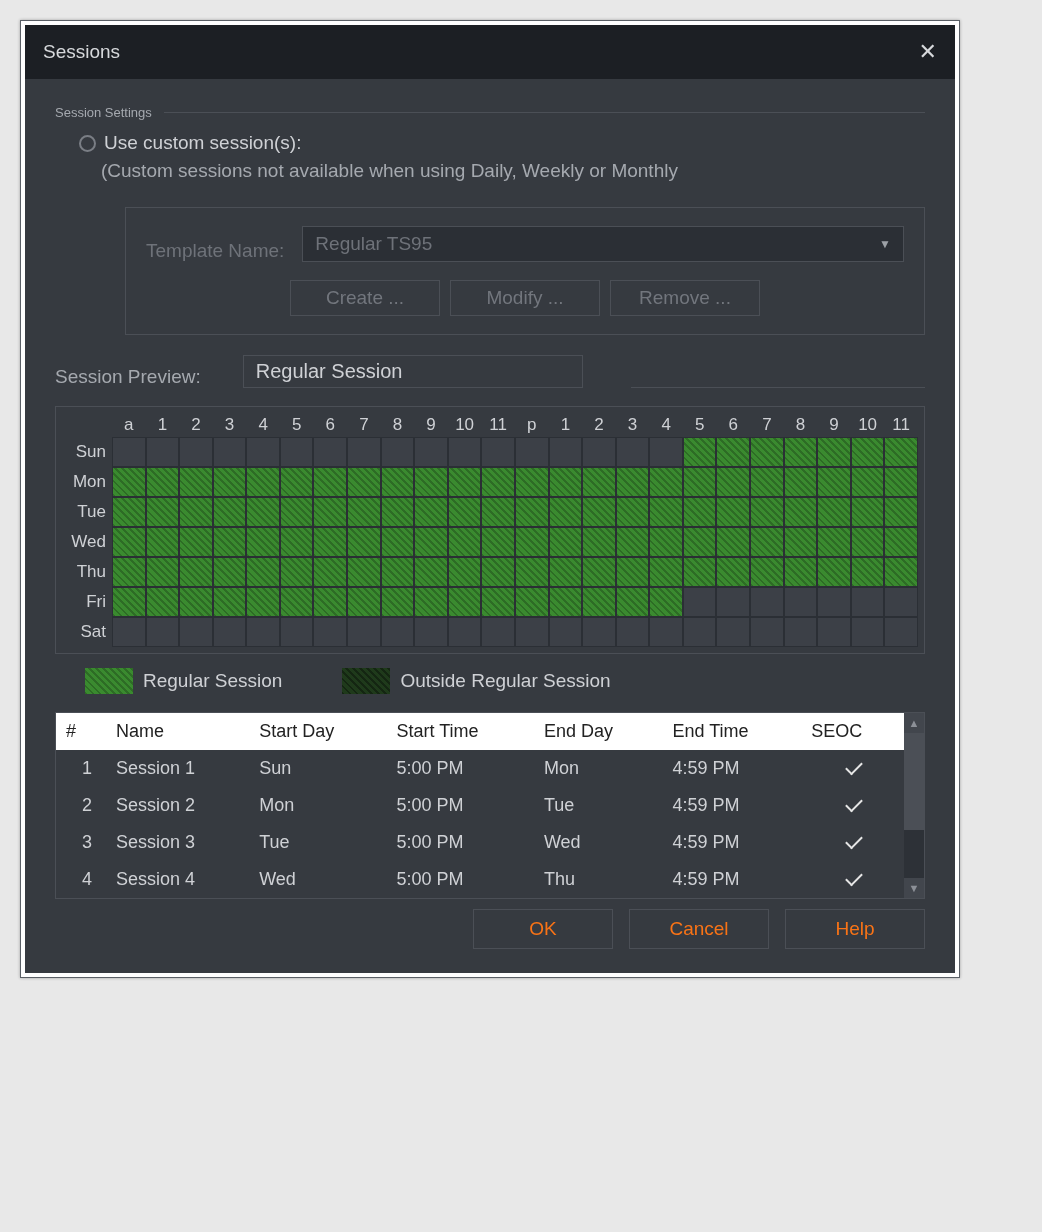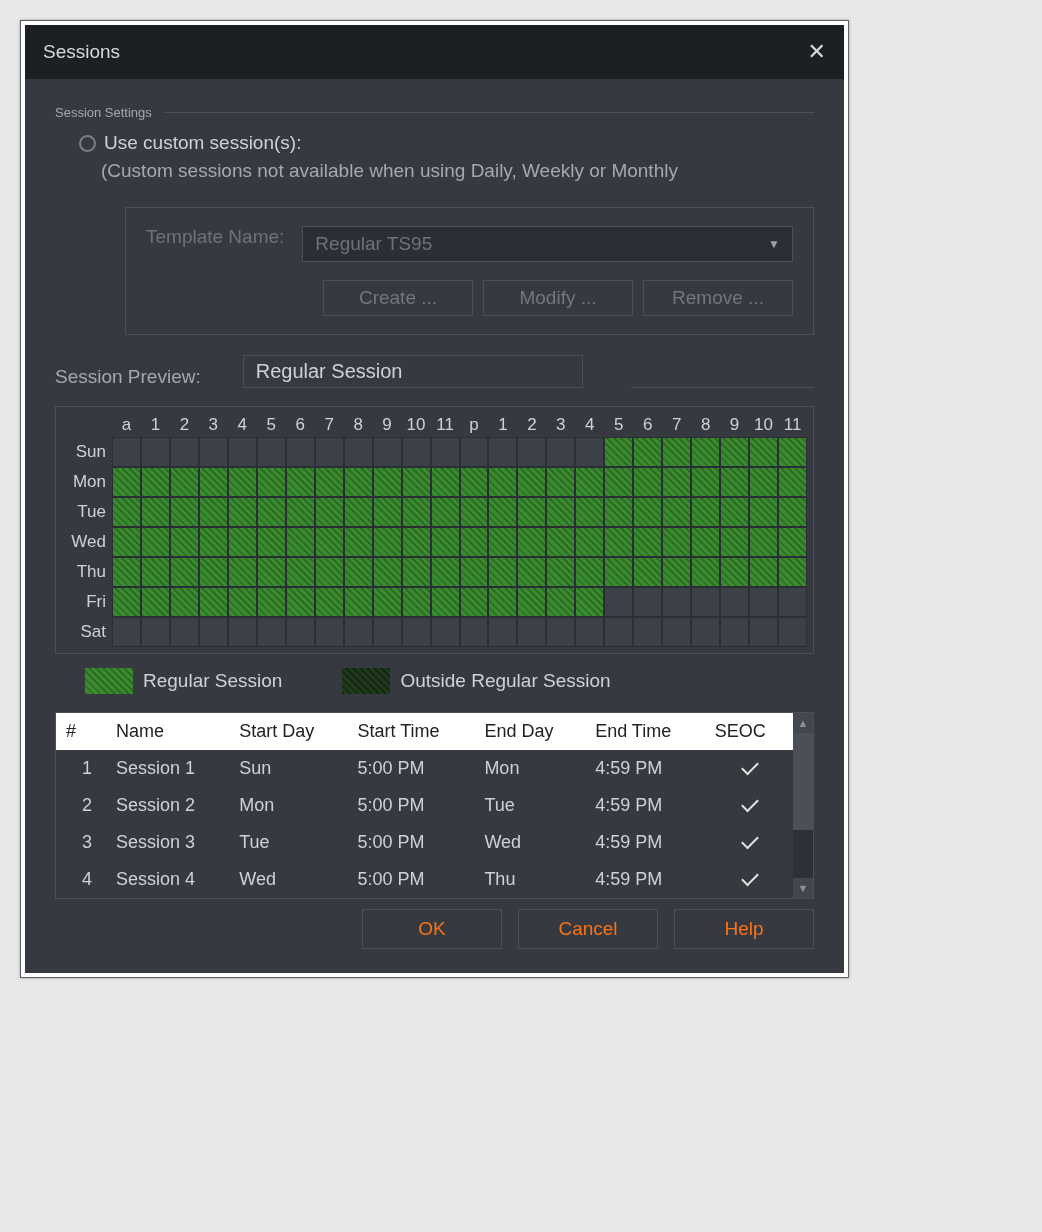--- a/index.html
+++ b/index.html
@@ -5,21 +5,21 @@
   * { box-sizing: border-box; }
   body {
     margin: 0;
     padding: 20px;
     background: #e8e8e8;
     font-family: "Segoe UI", Arial, sans-serif;
     font-size: 16px;
     color: #b8bbbf;
   }
   .dialog-frame {
-    width: 829px;
+    width: 940px;
     background: #fff;
     border: 1px solid #5a5f66;
     padding: 4px;
     box-shadow: 0 0 3px rgba(0,0,0,0.3);
   }
   .dialog {
     background: #363a40;
     width: 100%;
   }
   .title-bar {
@@ -94,21 +94,21 @@
     margin-bottom: 25px;
   }
   .template-box {
     margin-left: 70px;
     border: 1px solid #4b4f56;
     padding: 18px 20px 18px 20px;
     margin-bottom: 20px;
   }
   .template-row {
     display: flex;
-    align-items: flex-start;
+    align-items: flex-end;
     margin-bottom: 18px;
   }
   .template-row .tlbl {
     font-size: 19px;
     color: #6e7279;
     margin-right: 18px;
   }
   .dropdown {
     flex: 1;
     border: 1px solid #4b4f56;
@@ -120,21 +120,21 @@
     justify-content: space-between;
     align-items: center;
   }
   .dropdown .caret {
     font-size: 12px;
     color: #9da1a7;
   }
   .btn-row {
     display: flex;
     gap: 10px;
-    justify-content: flex-end;
+    justify-content: center;
   }
   .btn {
     border: 1px solid #4b4f56;
     background: #363a40;
     color: #72767d;
     font-size: 19px;
     padding: 6px 0;
     width: 150px;
     text-align: center;
     cursor: pointer;

